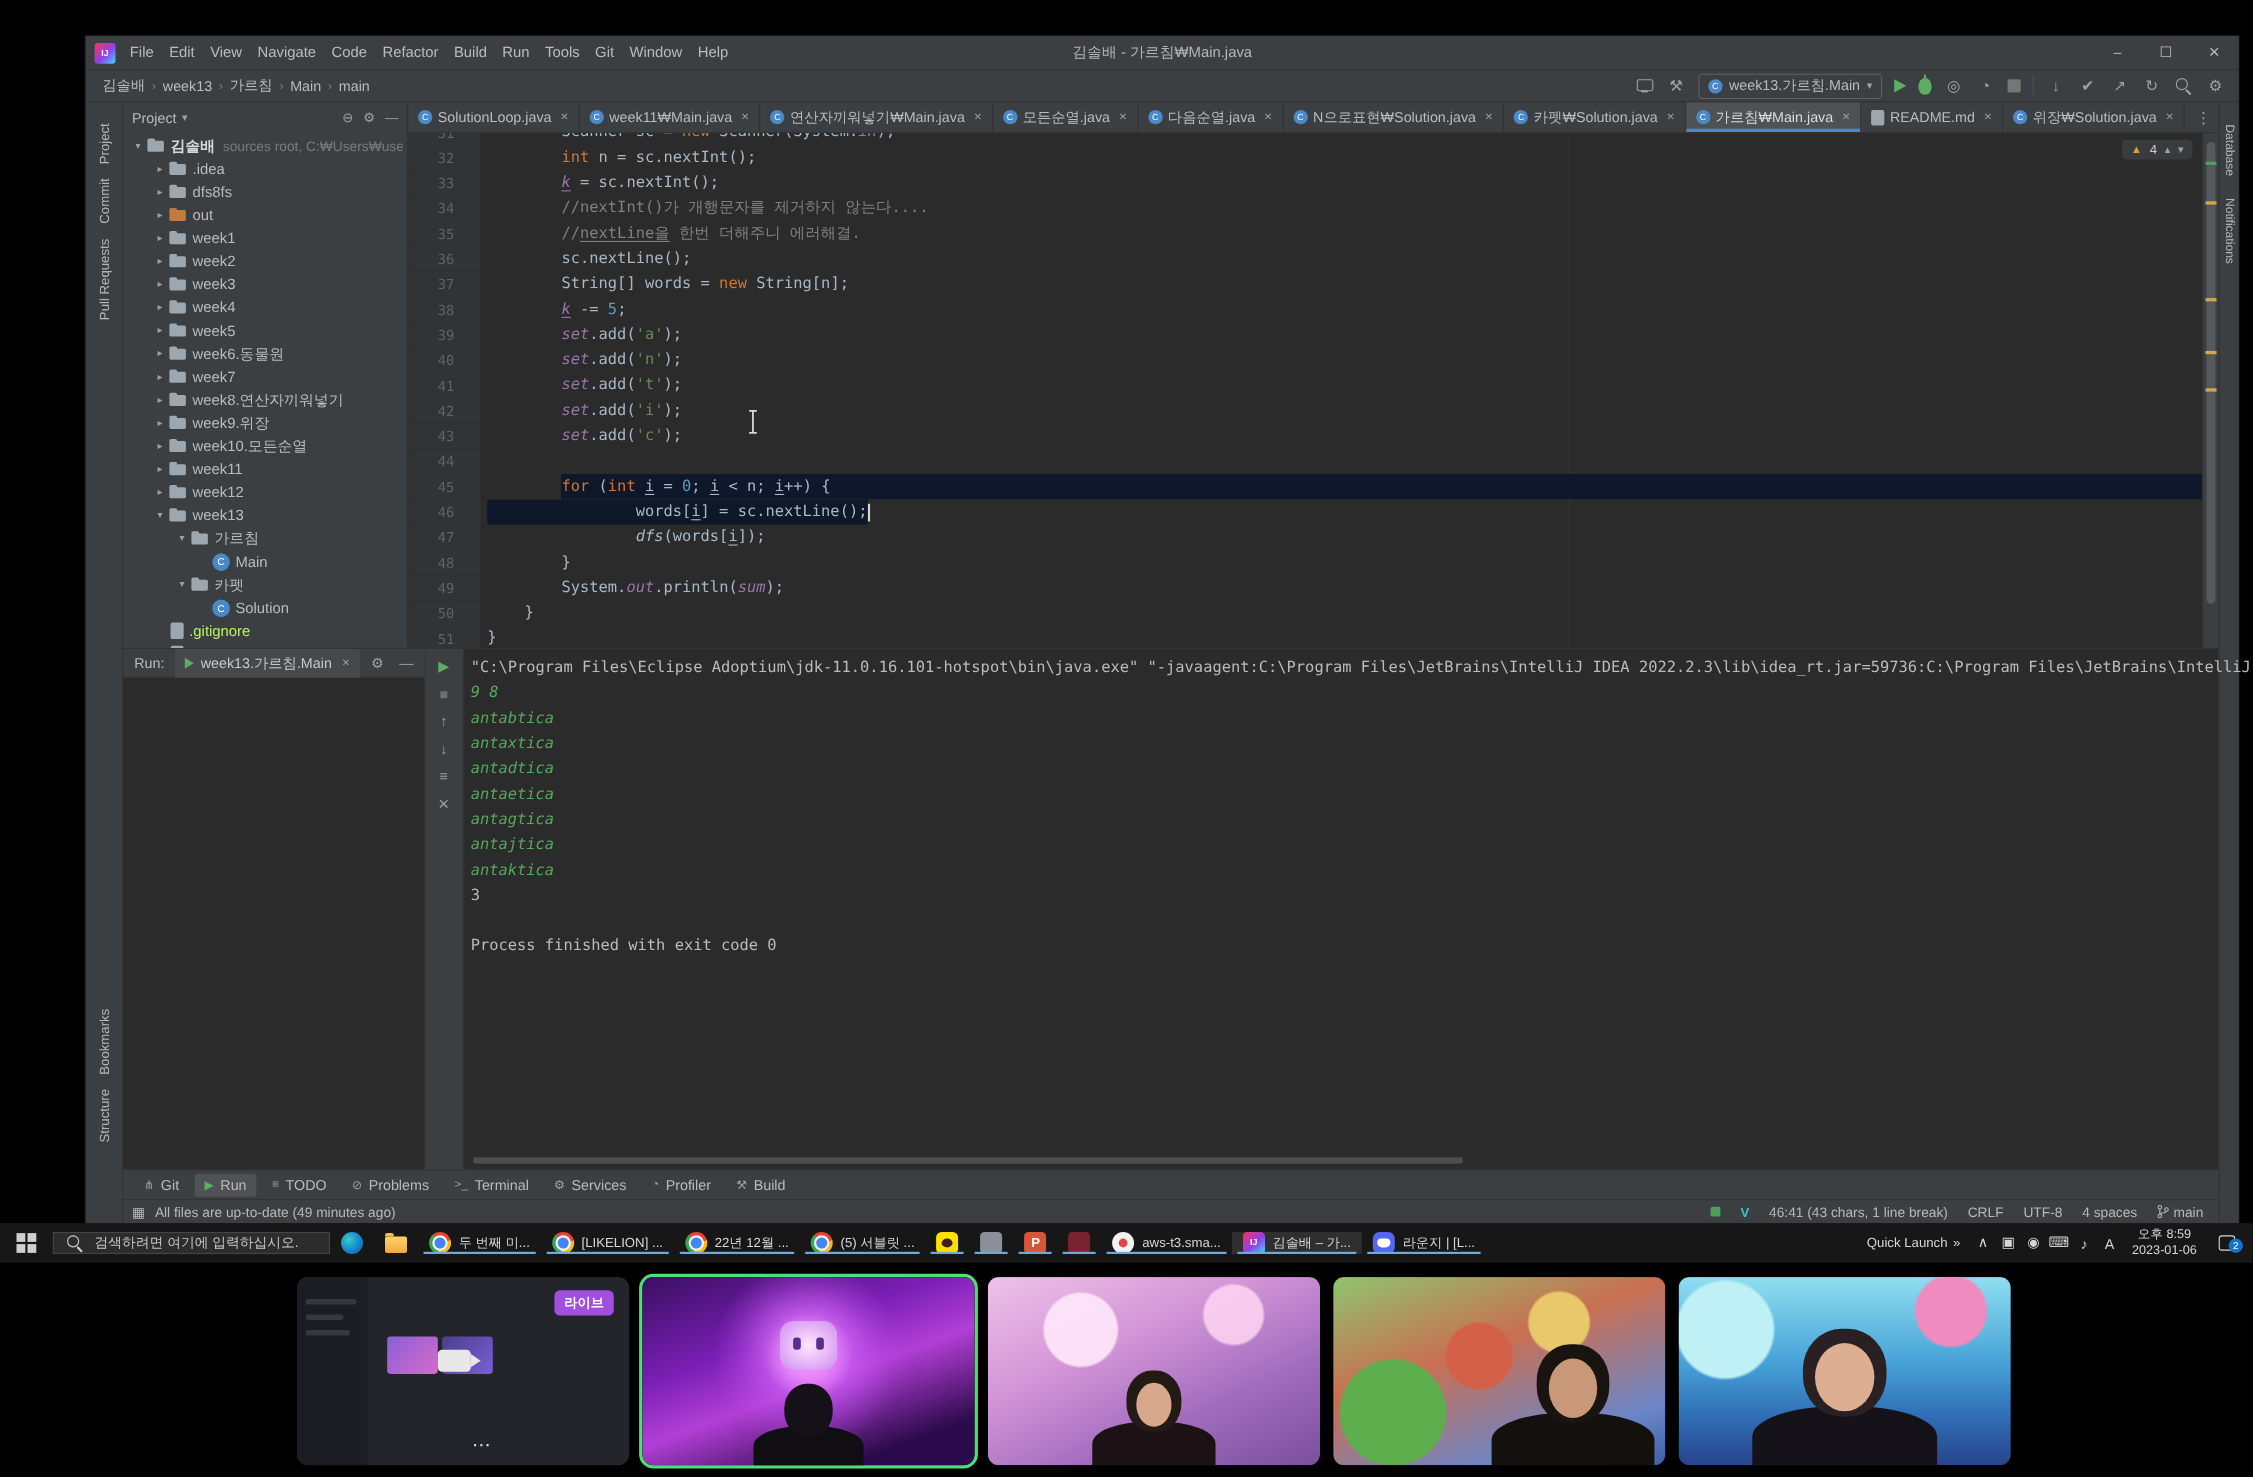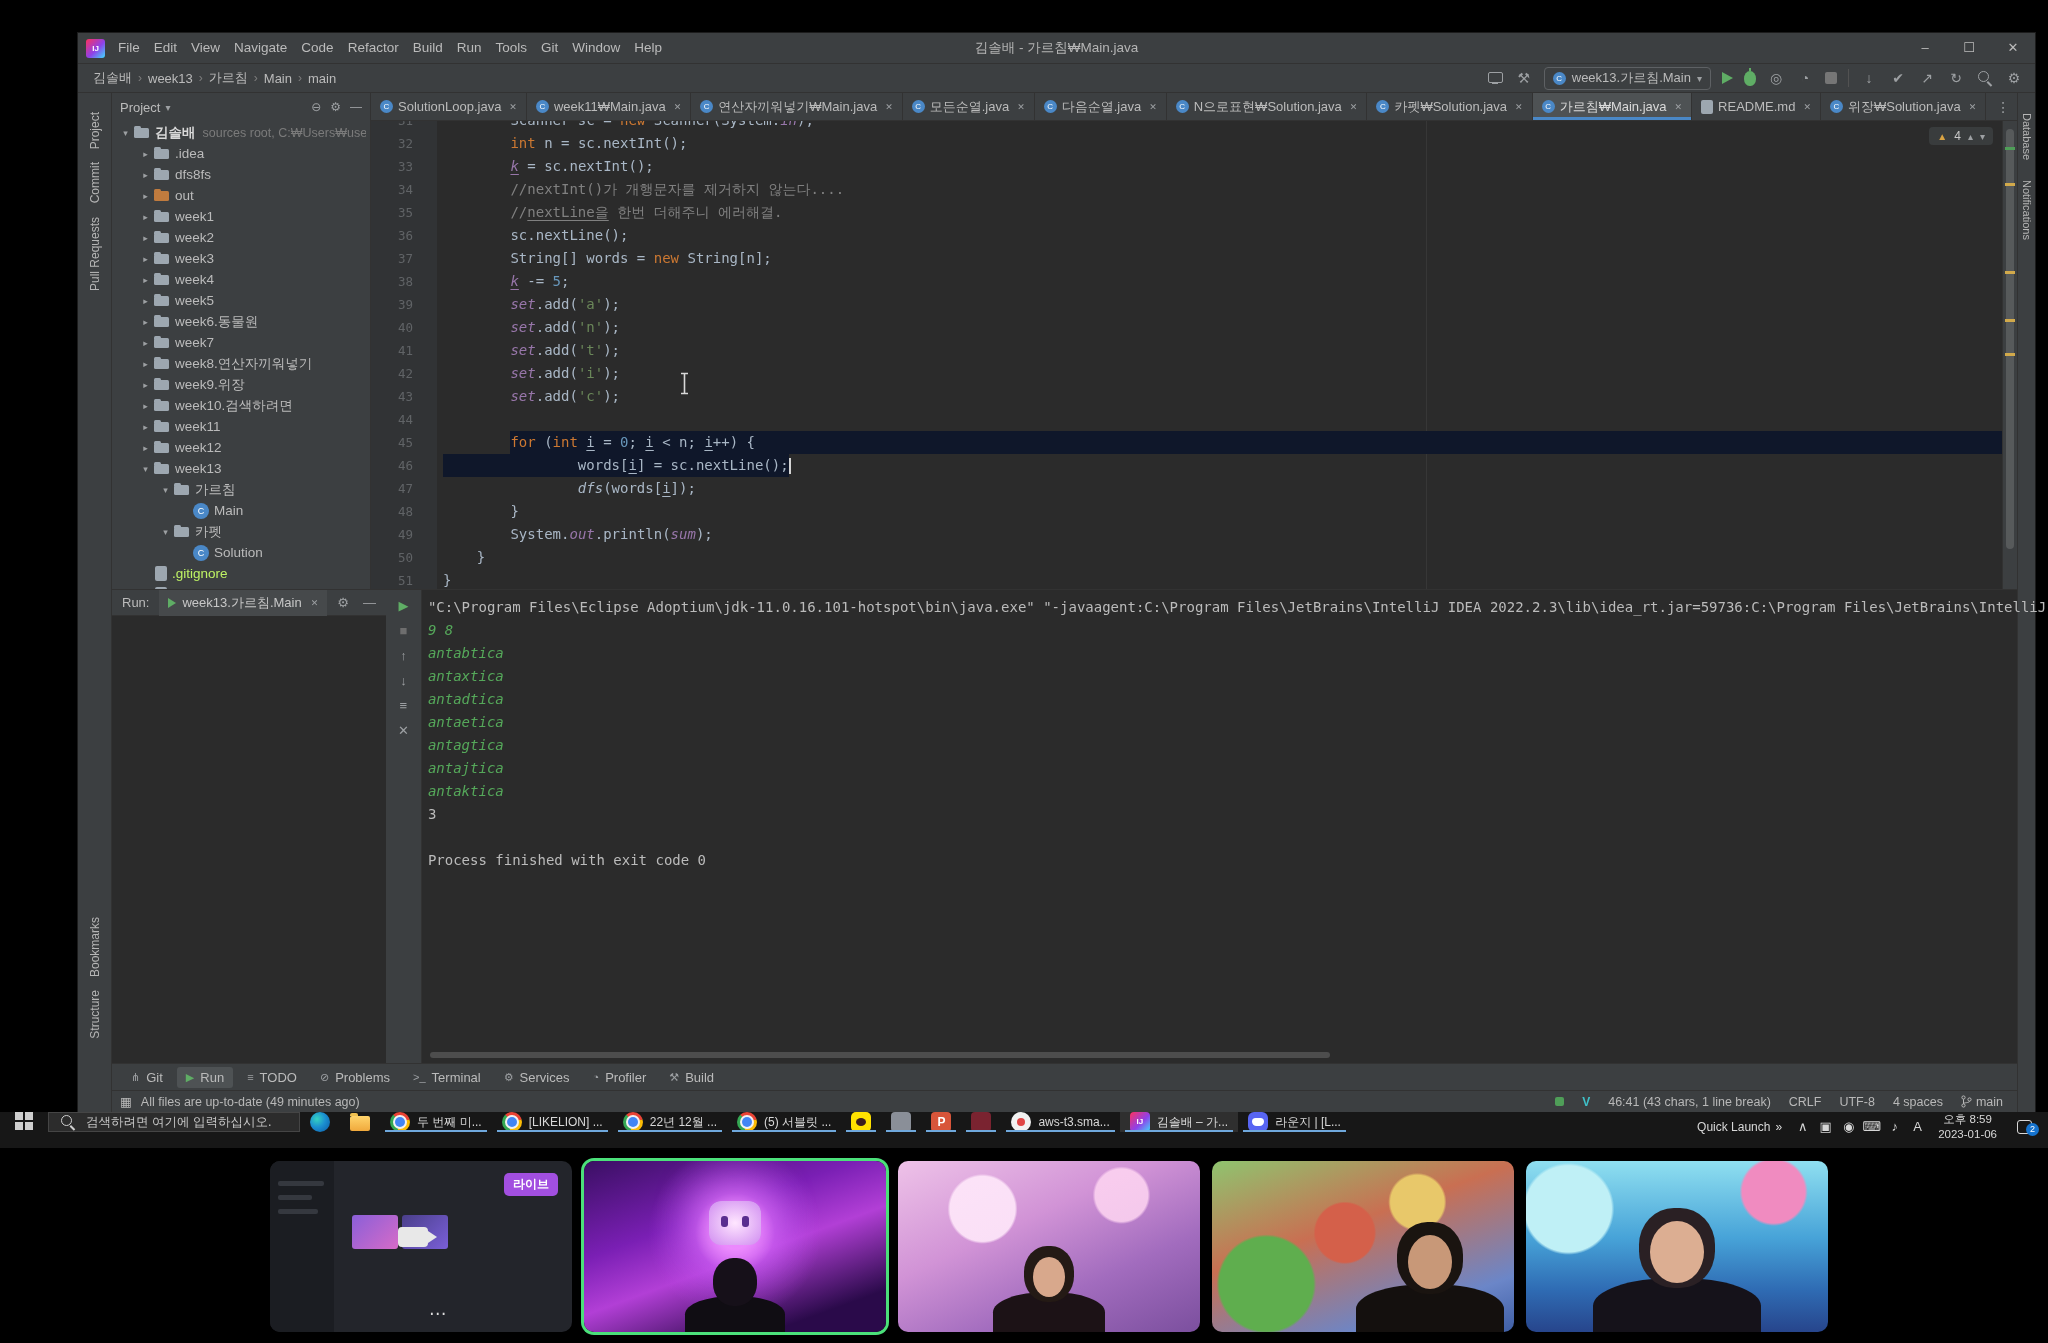--- a/index.html
+++ b/index.html
@@ -122,21 +122,21 @@
 .tw-item.active{background:#4e5254}
 .tw-glyph{color:#9da0a3;font-size:11px}
 .tw-glyph.green{color:#5fad65}
 #status-bar{height:22px;flex:none;background:#3c3f41;border-top:1px solid #323232;display:flex;align-items:center;gap:9px;padding:0 14px 0 8px;font-size:12.5px;color:#b8b8b8}
 #status-right{margin-left:auto;display:flex;align-items:center;gap:18px;white-space:nowrap}
 .mini-ind{width:9px;height:9px;border-radius:2px;background:#4f9e58;display:inline-block}
 .ind-v{color:#3fc1c9;font-weight:bold;font-size:12px}
 .branch-wrap{display:flex;align-items:center;gap:4px}
 
 
-#taskbar{position:absolute;left:0;top:1112px;width:2048px;height:36px;background:#171717;display:flex;align-items:flex-start;z-index:6}
+#taskbar{position:absolute;left:0;top:1112px;width:2048px;height:36px;background:#171717;display:flex;align-items:center;z-index:6}
 #start-btn{width:48px;flex:none;display:flex;align-items:center;justify-content:center}
 .win-logo{display:grid;grid-template-columns:8px 8px;gap:1.5px}
 .win-logo i{width:8px;height:8px;background:#cfcfcf}
 #tb-search{width:252px;flex:none;background:#2c2c2c;border:1px solid #454545;display:flex;align-items:center;gap:9px;padding:0 10px}
 #tb-search input{background:transparent;border:none;outline:none;color:#c8c8c8;font-size:12.5px;width:100%;font-family:"Liberation Sans","DejaVu Sans",sans-serif}
 #tb-search input::placeholder{color:#c8c8c8}
 .ico-search.light::before{border-color:#cfcfcf}
 .ico-search.light::after{background:#cfcfcf}
 #tb-apps{display:flex;align-items:stretch}
 .tb-app{display:flex;align-items:center;gap:7px;padding:0 10px;position:relative;max-width:158px}
@@ -352,21 +352,21 @@
                   <span class="t-label">week8.연산자끼워넣기</span>
                 </div>
                 <div class="tree-row" style="padding-left: 26px;">
                   <span class="chev">▸</span>
                   <span class="t-ico ico-folder"></span>
                   <span class="t-label">week9.위장</span>
                 </div>
                 <div class="tree-row" style="padding-left: 26px;">
                   <span class="chev">▸</span>
                   <span class="t-ico ico-folder"></span>
-                  <span class="t-label">week10.검색하려면</span>
+                  <span class="t-label">week10.모든순열</span>
                 </div>
                 <div class="tree-row" style="padding-left: 26px;">
                   <span class="chev">▸</span>
                   <span class="t-ico ico-folder"></span>
                   <span class="t-label">week11</span>
                 </div>
                 <div class="tree-row" style="padding-left: 26px;">
                   <span class="chev">▸</span>
                   <span class="t-ico ico-folder"></span>
                   <span class="t-label">week12</span>

